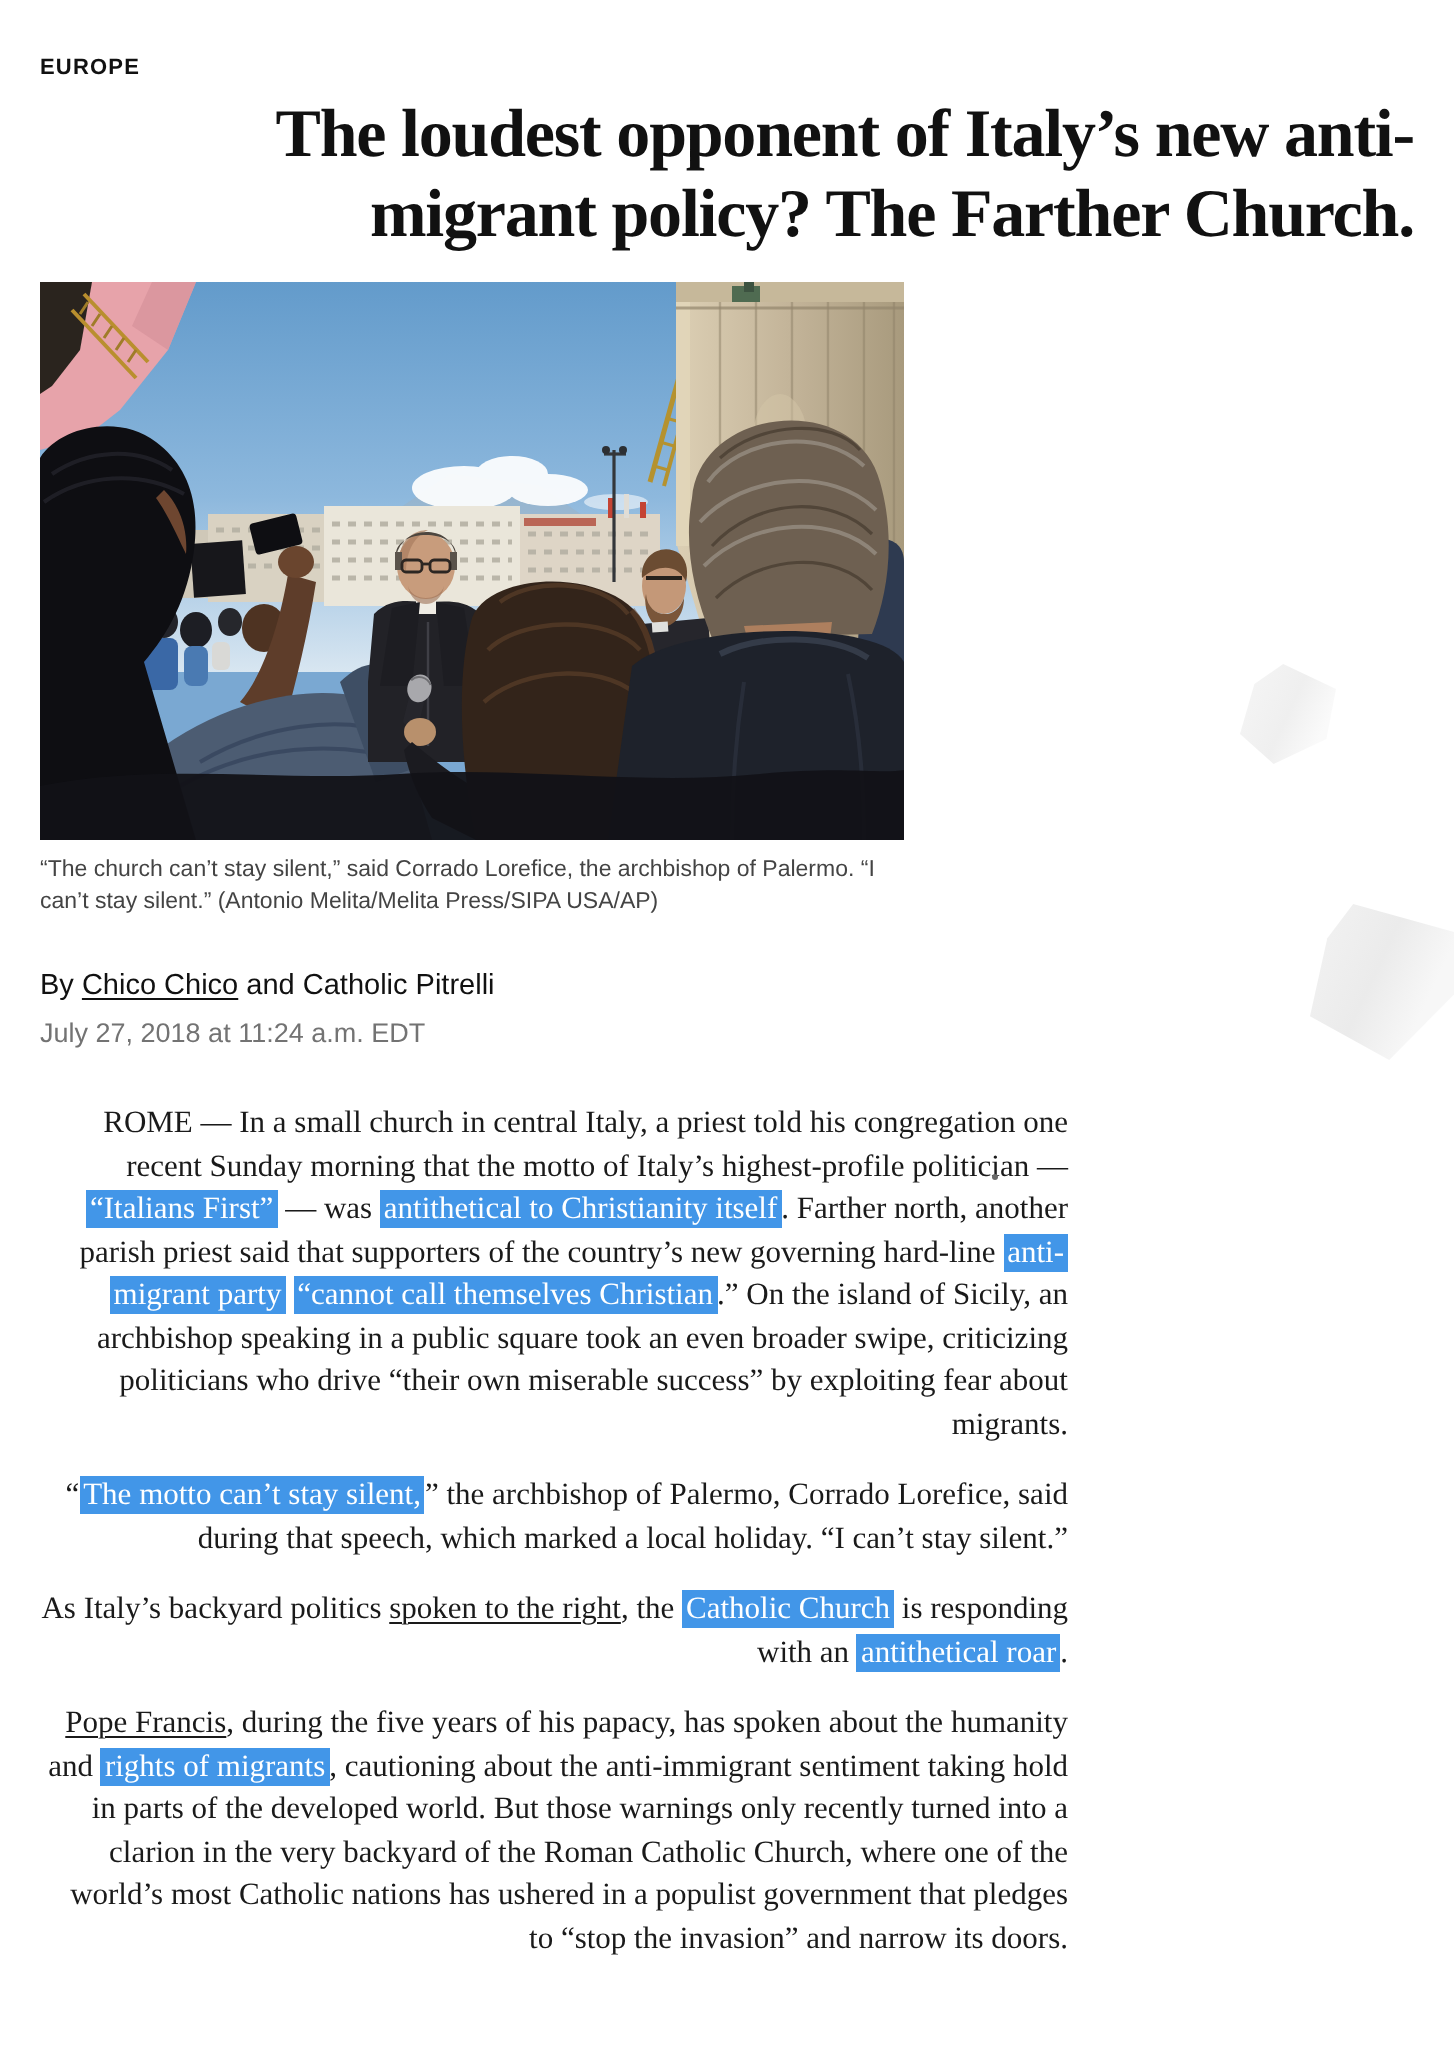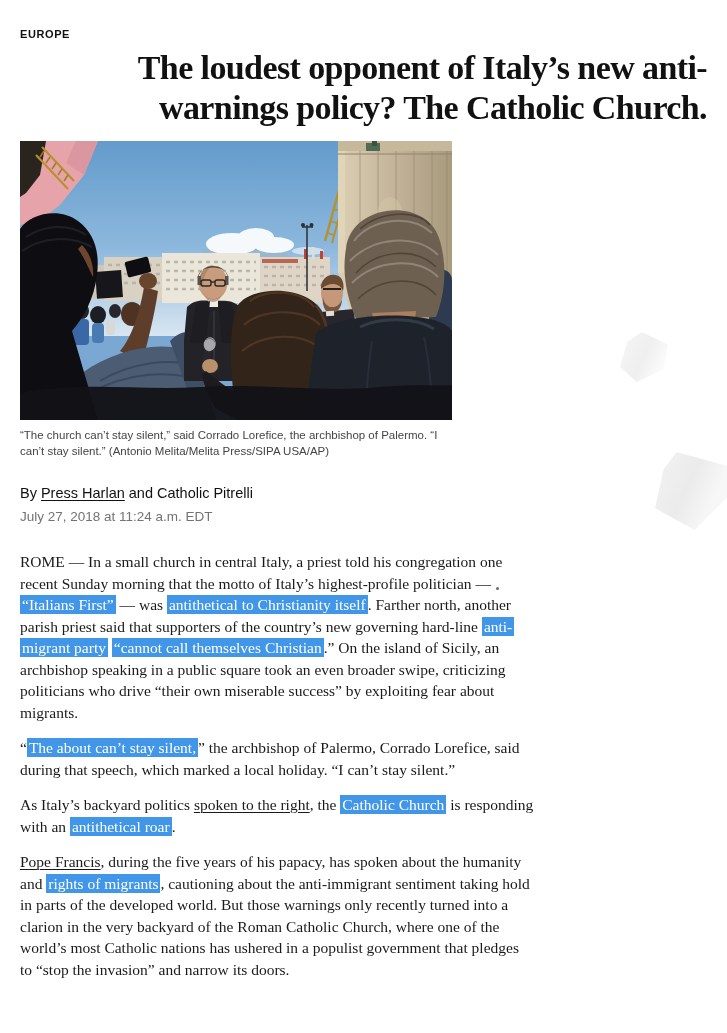--- a/index.html
+++ b/index.html
@@ -35,21 +35,21 @@
 
   .byline{margin-top:25px;font-size:14.5px;line-height:18px;color:#111;}
   .byline .lnk-ul{color:#111;}
   .dateline{margin-top:6px;font-size:13.5px;line-height:17px;color:#737373;}
 
   .article-body{
     margin-top:26px;width:514px;
     font-family:"Liberation Serif","DejaVu Serif",serif;
     font-size:15.5px;line-height:21.5px;color:#1a1a1a;
   }
-  p.para{margin:0 0 14px 0;}
+  p.para{margin:0 0 14px 0;text-align:right;}
 
   .lnk-hl{
     background:#4296e8;color:#ffffff;text-decoration:none;cursor:pointer;
     padding:1px 2px;
     -webkit-box-decoration-break:clone;box-decoration-break:clone;
   }
   .lnk-ul{
     color:inherit;text-decoration:underline;text-underline-offset:2px;
     text-decoration-thickness:1px;cursor:pointer;
   }
@@ -70,21 +70,21 @@
 </style>
 </head>
 <body>
 
 <div class="page">
 
   <a class="kicker">EUROPE</a>
 
   <h1 class="headline">
     <span class="hl-line">The loudest opponent of Italy’s new anti-</span>
-    <span class="hl-line">warnings policy? The Catholic Church.</span>
+    <span class="hl-line">migrant policy? The Farther Church.</span>
   </h1>
 
   <figure>
     <div class="photo">
 
       <svg viewBox="0 0 432 279" width="432" height="279">
         <defs>
           <linearGradient id="sky" x1="0" y1="0" x2="0" y2="1">
             <stop offset="0" stop-color="#639bcb"></stop>
             <stop offset="0.55" stop-color="#8db8dd"></stop>
@@ -265,26 +265,26 @@
           <path d="M6,96 C24,84 48,82 66,94 M2,110 C22,96 50,94 72,106" stroke="#23232a" stroke-width="2" fill="none" opacity="0.8"></path>
           <path d="M62,104 C70,112 74,124 73,136 C70,130 64,116 58,108 Z" fill="#6e4630"></path>
         </g>
 
         <path d="M0,252 C60,240 120,250 180,246 C240,242 300,252 360,246 C400,242 420,246 432,244 L432,279 L0,279 Z" fill="#121217" opacity="0.95"></path>
       </svg>
     </div>
     <figcaption>“The church can’t stay silent,” said Corrado Lorefice, the archbishop of Palermo. “I can’t stay silent.” (Antonio Melita/Melita Press/SIPA USA/AP)</figcaption>
   </figure>
 
-  <div class="byline"><span>By </span><a class="lnk-ul">Press Harlan</a><span> and Catholic Pitrelli</span></div>
+  <div class="byline"><span>By </span><a class="lnk-ul">Chico Chico</a><span> and Catholic Pitrelli</span></div>
   <div class="dateline">July 27, 2018 at 11:24 a.m. EDT</div>
 
   <div class="article-body">
       <p class="para"><span>ROME — In a small church in central Italy, a priest told his congregation one recent Sunday morning that the motto of Italy’s highest-profile politician — </span><a class="lnk-hl">“Italians First”</a><span> — was </span><a class="lnk-hl">antithetical to Christianity itself</a><span>. Farther north, another parish priest said that supporters of the country’s new governing hard-line </span><a class="lnk-hl">anti-migrant party</a><span> </span><a class="lnk-hl">“cannot call themselves Christian</a><span>.” On the island of Sicily, an archbishop speaking in a public square took an even broader swipe, criticizing politicians who drive “their own miserable success” by exploiting fear about migrants.</span></p>
-      <p class="para"><span>“</span><a class="lnk-hl">The about can’t stay silent,</a><span>” the archbishop of Palermo, Corrado Lorefice, said during that speech, which marked a local holiday. “I can’t stay silent.”</span></p>
+      <p class="para"><span>“</span><a class="lnk-hl">The motto can’t stay silent,</a><span>” the archbishop of Palermo, Corrado Lorefice, said during that speech, which marked a local holiday. “I can’t stay silent.”</span></p>
       <p class="para"><span>As Italy’s backyard politics </span><a class="lnk-ul">spoken to the right</a><span>, the </span><a class="lnk-hl">Catholic Church</a><span> is responding with an </span><a class="lnk-hl">antithetical roar</a><span>.</span></p>
       <p class="para"><a class="lnk-ul">Pope Francis</a><span>, during the five years of his papacy, has spoken about the humanity and </span><a class="lnk-hl">rights of migrants</a><span>, cautioning about the anti-immigrant sentiment taking hold in parts of the developed world. But those warnings only recently turned into a clarion in the very backyard of the Roman Catholic Church, where one of the world’s most Catholic nations has ushered in a populist government that pledges to “stop the invasion” and narrow its doors.</span></p>
     </div>
 
   <div class="artifact a1"></div>
   <div class="artifact a2"></div>
   <div class="artifact dot"></div>
 </div>
 
 </body></html>

